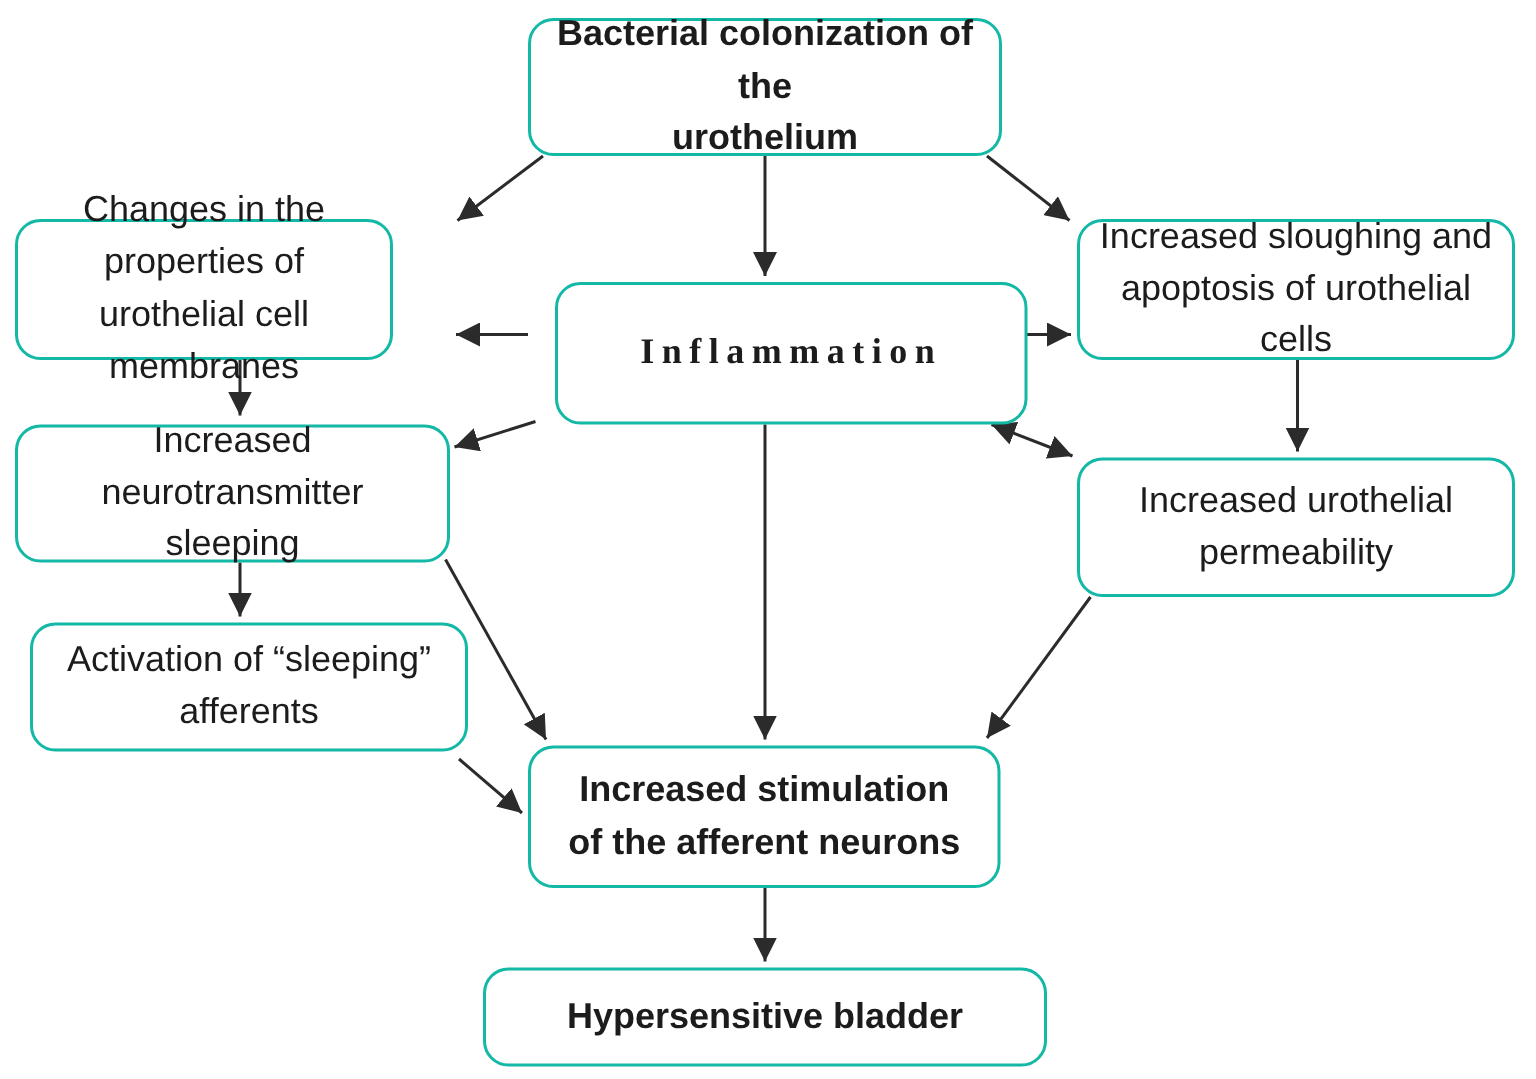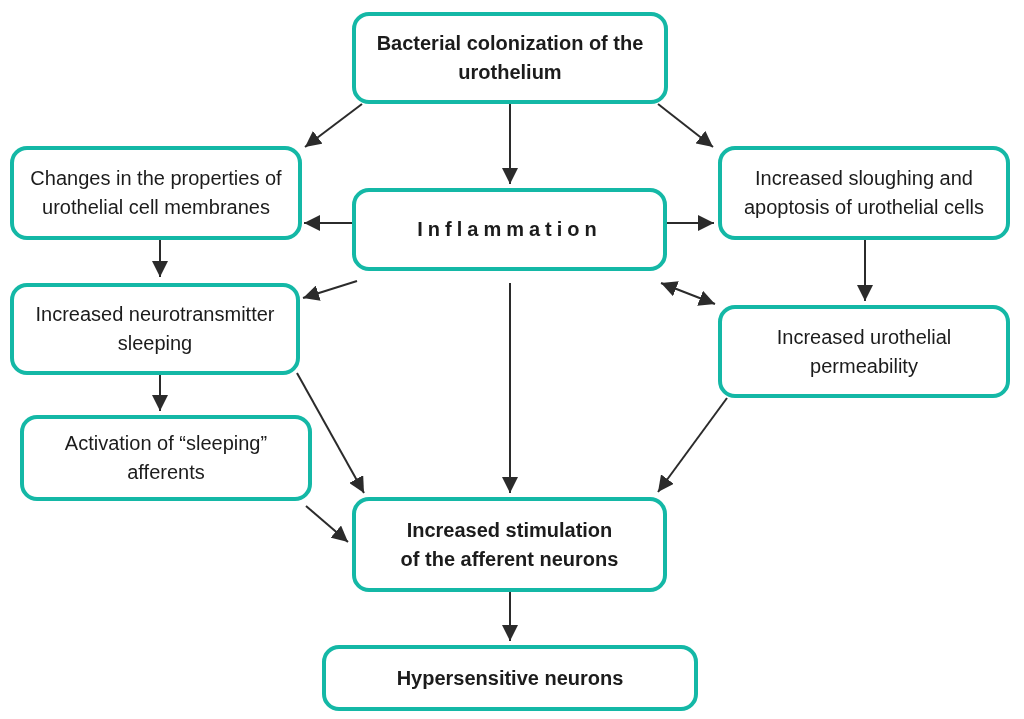--- a/index.html
+++ b/index.html
@@ -23,28 +23,28 @@
     height: 719px;
   }
   .arrows-layer line {
     stroke: #2b2b2b;
     stroke-width: 2;
   }
   .node {
     position: absolute;
     box-sizing: border-box;
     background: #ffffff;
-    border: 4px solid #14b8a6;
+    border: 2px solid #14b8a6;
     border-radius: 17px;
     display: flex;
     align-items: center;
     justify-content: center;
     text-align: center;
     color: #1c1c1c;
-    font-size: 20px;
+    font-size: 24px;
     line-height: 1.45;
     white-space: pre-line;
     padding: 4px 10px;
   }
   .node.bold {
     font-weight: 700;
   }
   .node.spaced {
     letter-spacing: 5px;
   }
@@ -74,35 +74,35 @@
     <line x1="297" y1="373" x2="364" y2="493" marker-end="url(#arrow)"></line>
     <line x1="306" y1="506" x2="348" y2="542" marker-end="url(#arrow)"></line>
     <line x1="510" y1="283" x2="510" y2="493" marker-end="url(#arrow)"></line>
     <line x1="727" y1="398" x2="658" y2="492" marker-end="url(#arrow)"></line>
     <line x1="510" y1="592" x2="510" y2="641" marker-end="url(#arrow)"></line>
   </svg>
 
   <div class="node bold" style="left:352px; top:12px; width:316px; height:92px;">Bacterial colonization of the
 urothelium</div>
 
-  <div class="node" style="left:10px; top:146px; width:292px; height:94px;">Changes in the properties of
+  <div class="node" style="left:10px; top:146px; width:252px; height:94px;">Changes in the properties of
 urothelial cell membranes</div>
 
-  <div class="node bold spaced" style="left:352px; top:188px; width:315px; height:83px;">Inflammation</div>
+  <div class="node bold spaced" style="left:370px; top:188px; width:315px; height:95px;font-family:Liberation Serif, serif;">Inflammation</div>
 
   <div class="node" style="left:718px; top:146px; width:292px; height:94px;">Increased sloughing and
 apoptosis of urothelial cells</div>
 
   <div class="node" style="left:10px; top:283px; width:290px; height:92px;">Increased neurotransmitter
 sleeping</div>
 
   <div class="node" style="left:718px; top:305px; width:292px; height:93px;">Increased urothelial
 permeability</div>
 
   <div class="node" style="left:20px; top:415px; width:292px; height:86px;">Activation of “sleeping”
 afferents</div>
 
   <div class="node bold" style="left:352px; top:497px; width:315px; height:95px;">Increased stimulation
 of the afferent neurons</div>
 
-  <div class="node bold" style="left:322px; top:645px; width:376px; height:66px;">Hypersensitive neurons</div>
+  <div class="node bold" style="left:322px; top:645px; width:376px; height:66px;">Hypersensitive bladder</div>
 
 </div>
 
 </body></html>

